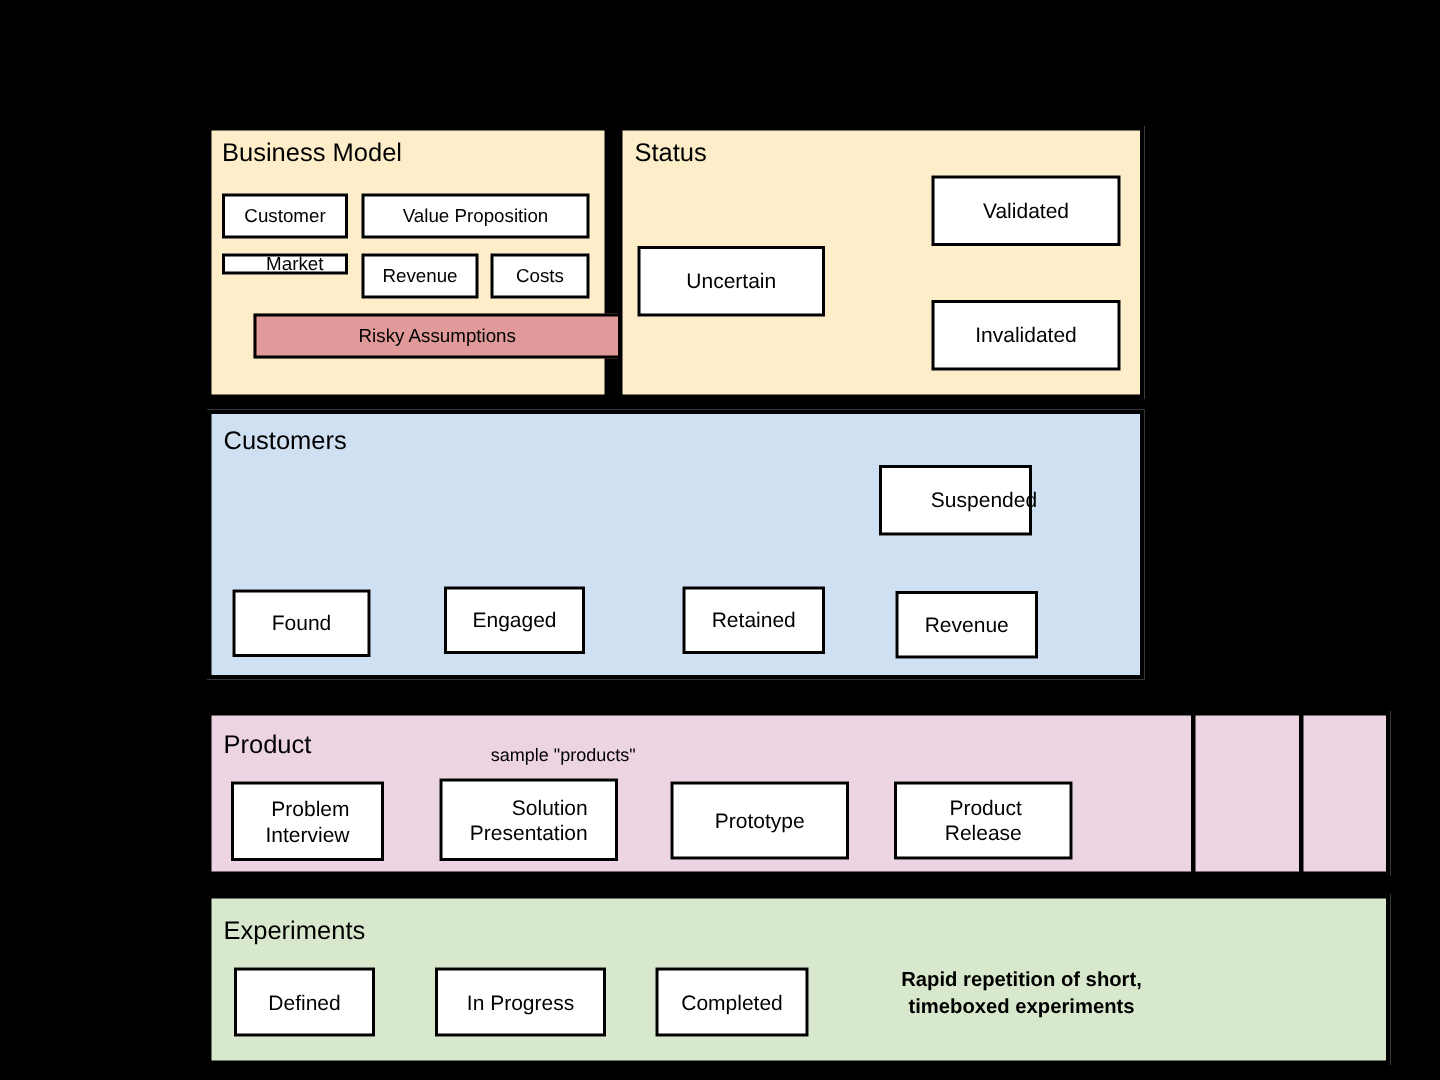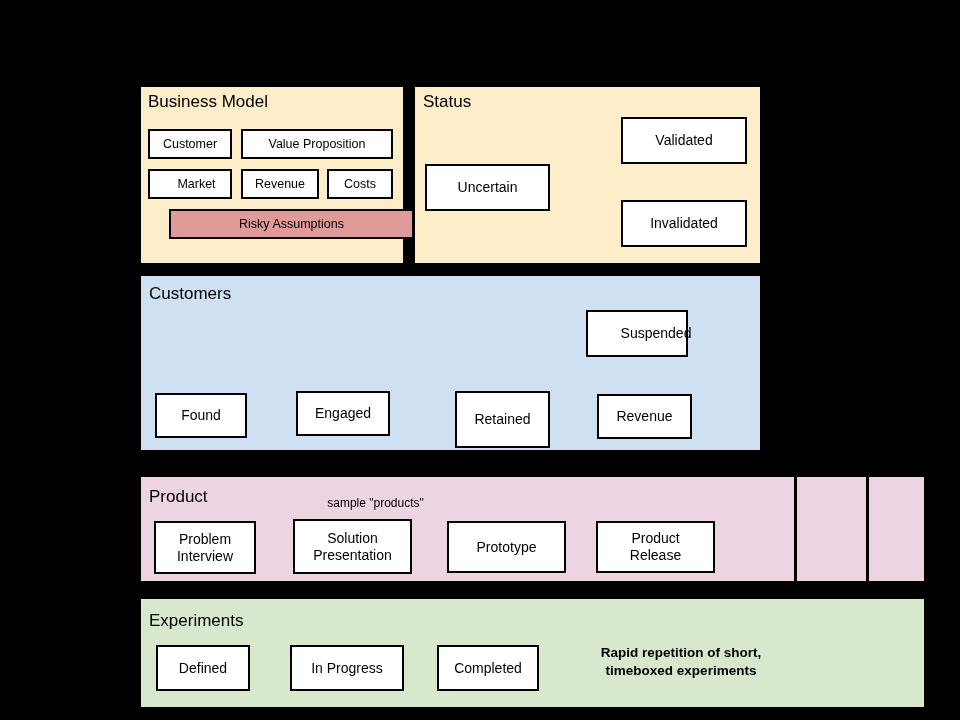--- a/index.html
+++ b/index.html
@@ -52,21 +52,21 @@
 
   
   .box {
     position: absolute;
     background: #ffffff;
     border: 2.5px solid #000000;
     box-sizing: border-box;
     display: flex;
     align-items: center;
     justify-content: center;
-    text-align: center;
+    text-align: right;
     font-size: 14px;
     color: #000000;
     line-height: 1.18;
     padding: 1px 3px;
   }
   .box.risky { background: #e09a9a; margin-left: 21px; }
   .box.small { font-size: 12.5px; }
 
   .note {
     position: absolute;
@@ -147,38 +147,38 @@
     <g>
       <line x1="404" y1="668" x2="434" y2="668" stroke="#000000" stroke-width="2.6" marker-end="url(#arrow)"></line>
     </g>
   </svg>
 
   <div class="panel p-business"></div>
   <div class="panel-title" style="left:148px; top:93px;">Business Model</div>
 
   <div class="box small" style="left:148px; top:129px; width:84px; height:30px;">Customer</div>
   <div class="box small" style="left:241px; top:129px; width:152px; height:30px;">Value Proposition</div>
-  <div class="box small" style="left:148px; top:169px; width:84px; height:30px;padding-left:16px;">Market</div>
+  <div class="box small" style="left:148px; top:169px; width:84px; height:14px;padding-left:16px;">Market</div>
   <div class="box small" style="left:241px; top:169px; width:78px; height:30px;">Revenue</div>
   <div class="box small" style="left:327px; top:169px; width:66px; height:30px;">Costs</div>
   <div class="box small risky" style="left:148px; top:209px; width:245px; height:30px;">Risky Assumptions</div>
 
   <div class="panel p-status"></div>
   <div class="panel-title" style="left:423px; top:93px;">Status</div>
 
   <div class="box" style="left:425px; top:164px; width:125px; height:47px;">Uncertain</div>
   <div class="box" style="left:621px; top:200px; width:126px; height:47px;">Invalidated</div>
   <div class="box" style="left:621px; top:117px; width:126px; height:47px;">Validated</div>
 
   <div class="panel p-customers"></div>
   <div class="panel-title" style="left:149px; top:285px;">Customers</div>
 
   <div class="box" style="left:155px; top:393px; width:92px; height:45px;">Found</div>
   <div class="box" style="left:296px; top:391px; width:94px; height:45px;">Engaged</div>
-  <div class="box" style="left:455px; top:391px; width:95px; height:57px;">Retained</div>
+  <div class="box" style="left:455px; top:391px; width:95px; height:45px;">Retained</div>
   <div class="box" style="left:597px; top:394px; width:95px; height:45px;">Revenue</div>
   <div class="box" style="left:586px; top:310px; width:102px; height:47px;padding-left:41px;">Suspended</div>
 
   <div class="panel p-product"></div>
   <div class="divider" style="left:794px; top:474px; height:110px;"></div>
   <div class="divider" style="left:866px; top:474px; height:110px;"></div>
   <div class="panel-title" style="left:149px; top:488px;">Product</div>
   <div class="note" style="left:298px; top:496px; width:155px;">sample "products"</div>
 
   <div class="box" style="left:154px; top:521px; width:102px; height:53px;">Problem<br>Interview</div>

